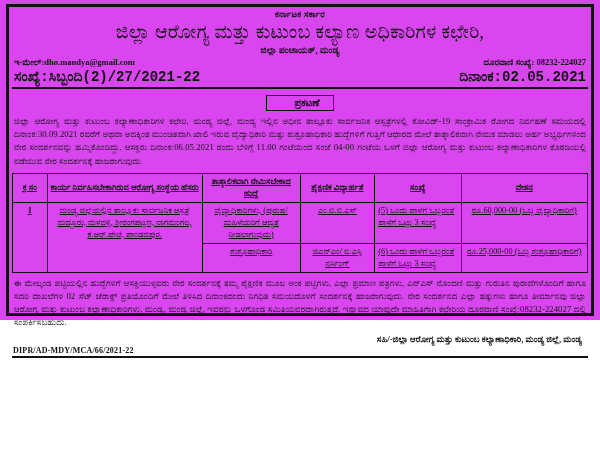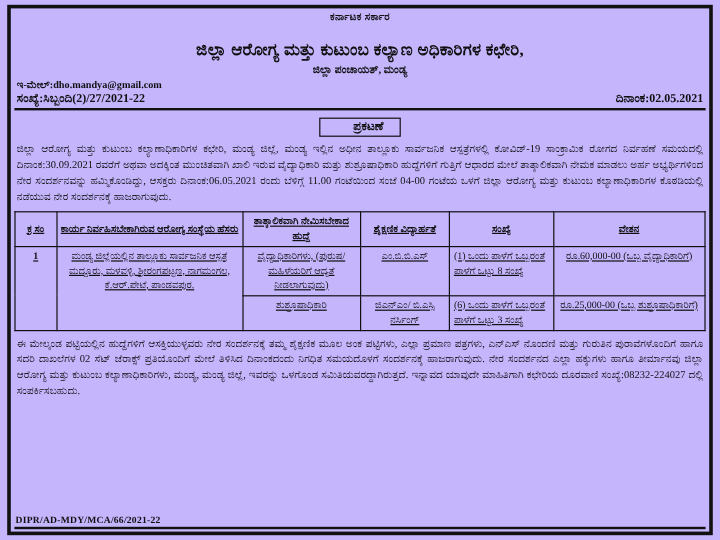--- a/index.html
+++ b/index.html
@@ -9,23 +9,23 @@
   }
   body {
     width: 600px;
     height: 450px;
     overflow: hidden;
     font-family: "Liberation Serif", "DejaVu Serif", serif;
     color: #111111;
   }
   .page {
     width: 600px;
-    height: 450px;
+    height: 320px;
     box-sizing: border-box;
-    background: #c4b5fd;
+    background: #d946ef;
     position: relative;
   }
   
   .outer-rule {
     position: absolute;
     left: 6px;
     top: 4px;
     right: 6px;
     bottom: 4px;
     border: 3px solid #111111;
@@ -47,49 +47,50 @@
     text-align: center;
     padding-top: 1px;
   }
   .govt-line {
     font-size: 8.5px;
     font-weight: bold;
     letter-spacing: .3px;
     line-height: 1.15;
   }
   .office-line {
-    font-size: 14px;
-    font-weight: bold;
+    font-size: 19px;
+    font-weight: normal;
     line-height: 1.2;
     letter-spacing: .2px;
-    margin-top: 15px;
+    margin-top: 1px;
   }
   .office-sub {
     font-size: 9px;
     font-weight: bold;
     line-height: 1.2;
     margin-top: 1px;
   }
   .contact-row {
     display: flex;
     justify-content: space-between;
     align-items: flex-end;
     font-size: 8.5px;
     font-weight: bold;
     margin-top: 2px;
     padding: 0 2px;
   }
   .ref-row {
     display: flex;
     justify-content: space-between;
     align-items: center;
-    font-size: 10px;
+    font-size: 14px;
     font-weight: bold;
     margin-top: 1px;
     padding: 0 2px;
+    font-family: Liberation Mono, monospace;
   }
   .rule {
     border-top: 2px solid #111111;
     margin-top: 2px;
   }
 
   
   .title-band {
     text-align: center;
     margin-top: 3px;
@@ -185,20 +186,21 @@
 
   <div class="inner">
 
     <div class="letterhead">
       <div class="govt-line">ಕರ್ನಾಟಕ ಸರ್ಕಾರ</div>
       <div class="office-line">ಜಿಲ್ಲಾ ಆರೋಗ್ಯ ಮತ್ತು ಕುಟುಂಬ ಕಲ್ಯಾಣ ಅಧಿಕಾರಿಗಳ ಕಛೇರಿ,</div>
       <div class="office-sub">ಜಿಲ್ಲಾ ಪಂಚಾಯತ್, ಮಂಡ್ಯ</div>
 
       <div class="contact-row">
         <span>ಇ-ಮೇಲ್:dho.mandya@gmail.com</span>
+        <span>ದೂರವಾಣಿ ಸಂಖ್ಯೆ: 08232-224027</span>
       </div>
 
       <div class="ref-row">
         <span>ಸಂಖ್ಯೆ:ಸಿಬ್ಬಂದಿ(2)/27/2021-22</span>
         <span>ದಿನಾಂಕ:02.05.2021</span>
       </div>
     </div>
 
     <div class="rule"></div>
 
@@ -233,33 +235,34 @@
           <th>ಸಂಖ್ಯೆ</th>
           <th>ವೇತನ</th>
         </tr>
       </thead>
       <tbody>
         <tr>
           <td class="c-sl" rowspan="2">1</td>
           <td class="c-org" rowspan="2">ಮಂಡ್ಯ ಜಿಲ್ಲೆಯಲ್ಲಿನ ತಾಲ್ಲೂಕು ಸಾರ್ವಜನಿಕ ಆಸ್ಪತ್ರೆ ಮದ್ದೂರು, ಮಳವಳ್ಳಿ, ಶ್ರೀರಂಗಪಟ್ಟಣ, ನಾಗಮಂಗಲ, ಕೆ.ಆರ್.ಪೇಟೆ, ಪಾಂಡವಪುರ.</td>
           <td class="c-post">ವೈದ್ಯಾಧಿಕಾರಿಗಳು, (ಪುರುಷ/ಮಹಿಳೆಯರಿಗೆ ಆದ್ಯತೆ ನೀಡಲಾಗುವುದು)</td>
           <td class="c-qual">ಎಂ.ಬಿ.ಬಿ.ಎಸ್</td>
-          <td class="c-count">(1) ಒಂದು ಪಾಳೆಗೆ ಒಬ್ಬರಂತೆ ಪಾಳೆಗೆ ಒಟ್ಟು 8 ಸಂಖ್ಯೆ</td>
+          <td class="c-count">(5) ಒಂದು ಪಾಳೆಗೆ ಒಬ್ಬರಂತೆ ಪಾಳೆಗೆ ಒಟ್ಟು 3 ಸಂಖ್ಯೆ</td>
           <td class="c-pay">ರೂ.60,000-00 (ಒಬ್ಬ ವೈದ್ಯಾಧಿಕಾರಿಗೆ)</td>
         </tr>
         <tr>
           <td class="c-post">ಶುಶ್ರೂಷಾಧಿಕಾರಿ</td>
           <td class="c-qual">ಜಿಎನ್‌ಎಂ/ ಬಿ.ಎಸ್ಸಿ ನರ್ಸಿಂಗ್</td>
           <td class="c-count">(6) ಒಂದು ಪಾಳೆಗೆ ಒಬ್ಬರಂತೆ ಪಾಳೆಗೆ ಒಟ್ಟು 3 ಸಂಖ್ಯೆ</td>
           <td class="c-pay">ರೂ.25,000-00 (ಒಬ್ಬ ಶುಶ್ರೂಷಾಧಿಕಾರಿಗೆ)</td>
         </tr>
       </tbody>
     </table>
 
     <div class="para">ಈ ಮೇಲ್ಕಂಡ ಪಟ್ಟಿಯಲ್ಲಿನ ಹುದ್ದೆಗಳಿಗೆ ಆಸಕ್ತಿಯುಳ್ಳವರು ನೇರ ಸಂದರ್ಶನಕ್ಕೆ ತಮ್ಮ ಶೈಕ್ಷಣಿಕ ಮೂಲ ಅಂಕ ಪಟ್ಟಿಗಳು, ಎಲ್ಲಾ ಪ್ರಮಾಣ ಪತ್ರಗಳು, ಎನ್‌ಎಸ್ ನೊಂದಣಿ ಮತ್ತು ಗುರುತಿನ ಪುರಾವೆಗಳೊಂದಿಗೆ ಹಾಗೂ ಸದರಿ ದಾಖಲೆಗಳ 02 ಸೆಟ್ ಜೆರಾಕ್ಸ್ ಪ್ರತಿಯೊಂದಿಗೆ ಮೇಲೆ ತಿಳಿಸಿದ ದಿನಾಂಕದಂದು ನಿಗಧಿತ ಸಮಯದೊಳಗೆ ಸಂದರ್ಶನಕ್ಕೆ ಹಾಜರಾಗುವುದು. ನೇರ ಸಂದರ್ಶನದ ಎಲ್ಲಾ ಹಕ್ಕುಗಳು ಹಾಗೂ ತೀರ್ಮಾನವು ಜಿಲ್ಲಾ ಆರೋಗ್ಯ ಮತ್ತು ಕುಟುಂಬ ಕಲ್ಯಾಣಾಧಿಕಾರಿಗಳು, ಮಂಡ್ಯ, ಮಂಡ್ಯ ಜಿಲ್ಲೆ, ಇವರನ್ನು ಒಳಗೊಂಡ ಸಮಿತಿಯವರದ್ದಾಗಿರುತ್ತದೆ. ಇನ್ನಾವದ ಯಾವುದೇ ಮಾಹಿತಿಗಾಗಿ ಕಛೇರಿಯ ದೂರವಾಣಿ ಸಂಖ್ಯೆ:08232-224027 ದಲ್ಲಿ ಸಂಪರ್ಕಿಸಬಹುದು.</div>
 
     <div class="spacer"></div>
 
+    <div class="sign-line">ಸಹಿ/-ಜಿಲ್ಲಾ ಆರೋಗ್ಯ ಮತ್ತು ಕುಟುಂಬ ಕಲ್ಯಾಣಾಧಿಕಾರಿ, ಮಂಡ್ಯ ಜಿಲ್ಲೆ, ಮಂಡ್ಯ</div>
     <div class="dipr">DIPR/AD-MDY/MCA/66/2021-22</div>
     <div class="footer-rule"></div>
 
   </div>
 </div>
 
 </body></html>

